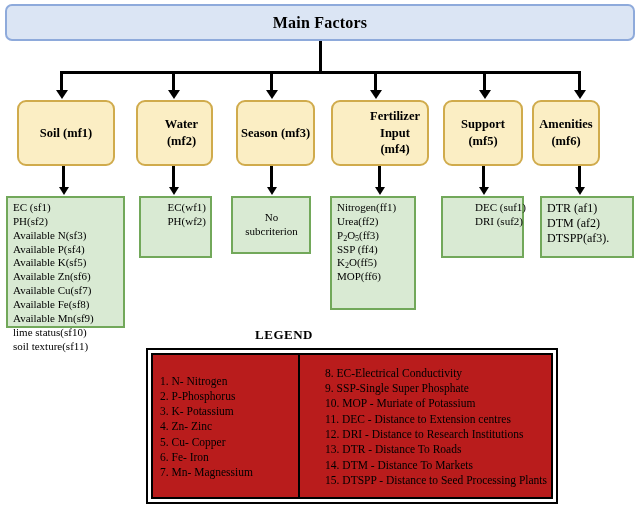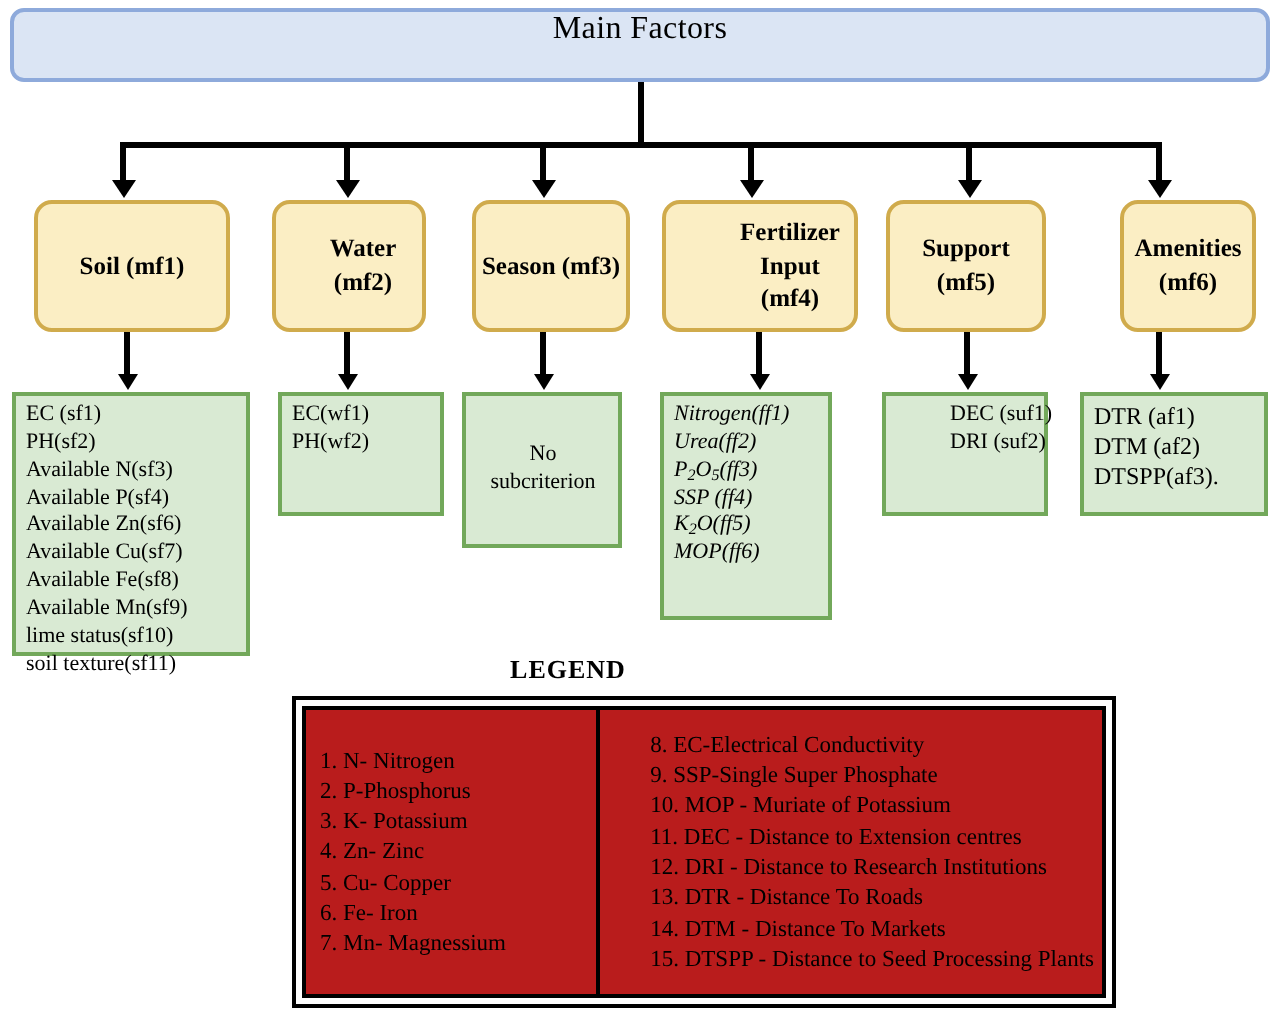--- a/index.html
+++ b/index.html
@@ -28,23 +28,23 @@
     position: absolute;
     left: 5px;
     top: 4px;
     width: 630px;
     height: 37px;
     box-sizing: border-box;
     background: #dbe5f4;
     border: 2px solid #8eaadb;
     border-radius: 7px;
     display: flex;
-    align-items: flex-start;
-    justify-content: center;
-    font-weight: normal;
+    align-items: center;
+    justify-content: center;
+    font-weight: bold;
     font-size: 16px;
     letter-spacing: .2px;
   }
 
   
   .mf-box {
     position: absolute;
     box-sizing: border-box;
     background: #fbeec4;
     border: 2.5px solid #d0ab4c;
@@ -192,21 +192,21 @@
   </div>
 
   <div class="mf-box" style="left:331px; top:100px; width:98px; height:66px;padding-left:32px;">
     <span>Fertilizer Input (mf4)</span>
   </div>
 
   <div class="mf-box" style="left:443px; top:100px; width:80px; height:66px;">
     <span>Support (mf5)</span>
   </div>
 
-  <div class="mf-box" style="left:560px; top:100px; width:68px; height:66px;align-items:center;">
+  <div class="mf-box" style="left:532px; top:100px; width:68px; height:66px;align-items:center;">
     <span>Amenities (mf6)</span>
   </div>
 
   <div class="line-v" style="left:62px; top:166px; width:3px; height:24px;"></div>
   <div class="arrow-head small" style="left:58.5px; top:187px;"></div>
 
   <div class="line-v" style="left:172px; top:166px; width:3px; height:24px;"></div>
   <div class="arrow-head small" style="left:168.5px; top:187px;"></div>
 
   <div class="line-v" style="left:270px; top:166px; width:3px; height:24px;"></div>
@@ -219,39 +219,40 @@
   <div class="arrow-head small" style="left:478.5px; top:187px;"></div>
 
   <div class="line-v" style="left:578px; top:166px; width:3px; height:24px;"></div>
   <div class="arrow-head small" style="left:574.5px; top:187px;"></div>
 
   <div class="sub-box" style="left:6px; top:196px; width:119px; height:132px;">
     <div class="sub-line">EC (sf1)</div>
     <div class="sub-line">PH(sf2)</div>
     <div class="sub-line">Available N(sf3)</div>
     <div class="sub-line">Available P(sf4)</div>
+    <div class="sub-line">Available K(sf5)</div>
     <div class="sub-line">Available Zn(sf6)</div>
     <div class="sub-line">Available Cu(sf7)</div>
     <div class="sub-line">Available Fe(sf8)</div>
     <div class="sub-line">Available Mn(sf9)</div>
     <div class="sub-line">lime status(sf10)</div>
     <div class="sub-line">soil texture(sf11)</div>
   </div>
 
-  <div class="sub-box" style="left:139px; top:196px; width:83px; height:62px;">
+  <div class="sub-box" style="left:139px; top:196px; width:73px; height:62px;text-align:right;">
     <div class="sub-line">EC(wf1)</div>
     <div class="sub-line">PH(wf2)</div>
   </div>
 
-  <div class="sub-box centered" style="left:231px; top:196px; width:80px; height:78px;">
+  <div class="sub-box centered" style="left:231px; top:196px; width:80px; height:58px;">
     <div class="sub-line">No</div>
     <div class="sub-line">subcriterion</div>
   </div>
 
-  <div class="sub-box" style="left:330px; top:196px; width:86px; height:114px;font-style:italic;">
+  <div class="sub-box" style="left:330px; top:196px; width:86px; height:114px;">
     <div class="sub-line">Nitrogen(ff1)</div>
     <div class="sub-line">Urea(ff2)</div>
     <div class="sub-line">P<sub>2</sub>O<sub>5</sub>(ff3)</div>
     <div class="sub-line">SSP (ff4)</div>
     <div class="sub-line">K<sub>2</sub>O(ff5)</div>
     <div class="sub-line">MOP(ff6)</div>
   </div>
 
   <div class="sub-box" style="left:441px; top:196px; width:83px; height:62px;padding-left:32px;">
     <div class="sub-line">DEC (suf1)</div>

